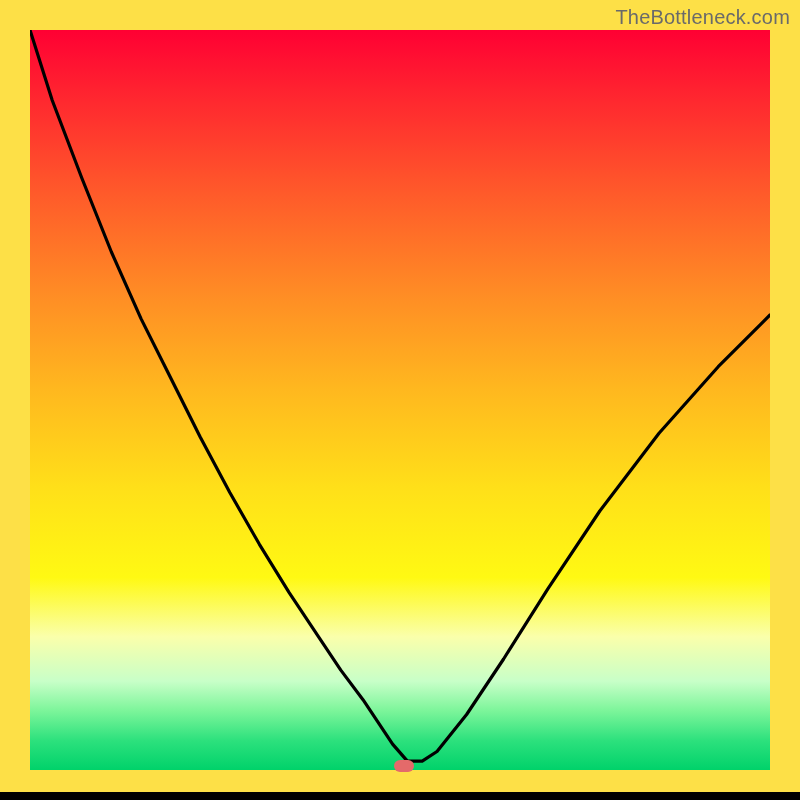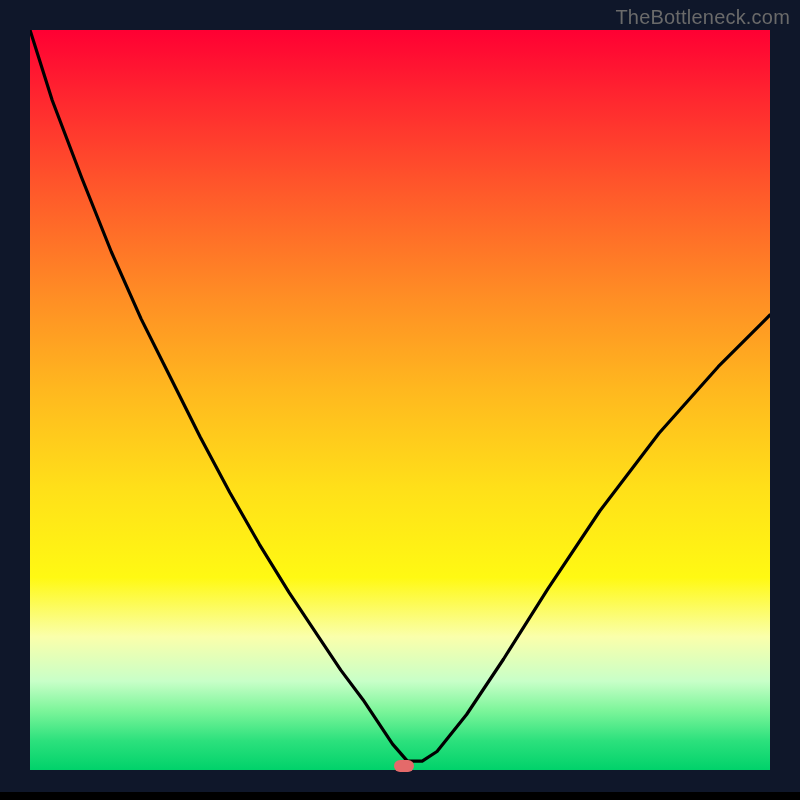--- a/index.html
+++ b/index.html
@@ -8,21 +8,21 @@
     width: 800px;
     height: 800px;
     background: #000;
     overflow: hidden;
     font-family: Arial, Helvetica, sans-serif;
   }
   .frame {
     position: relative;
     width: 800px;
     height: 792px;
-    background: #0f172a;
+    background: #fde047;
   }
   .plot-area {
     position: absolute;
     left: 30px;
     top: 30px;
     width: 740px;
     height: 740px;
     background: linear-gradient(
       to bottom,
       #ff0033 0%,

